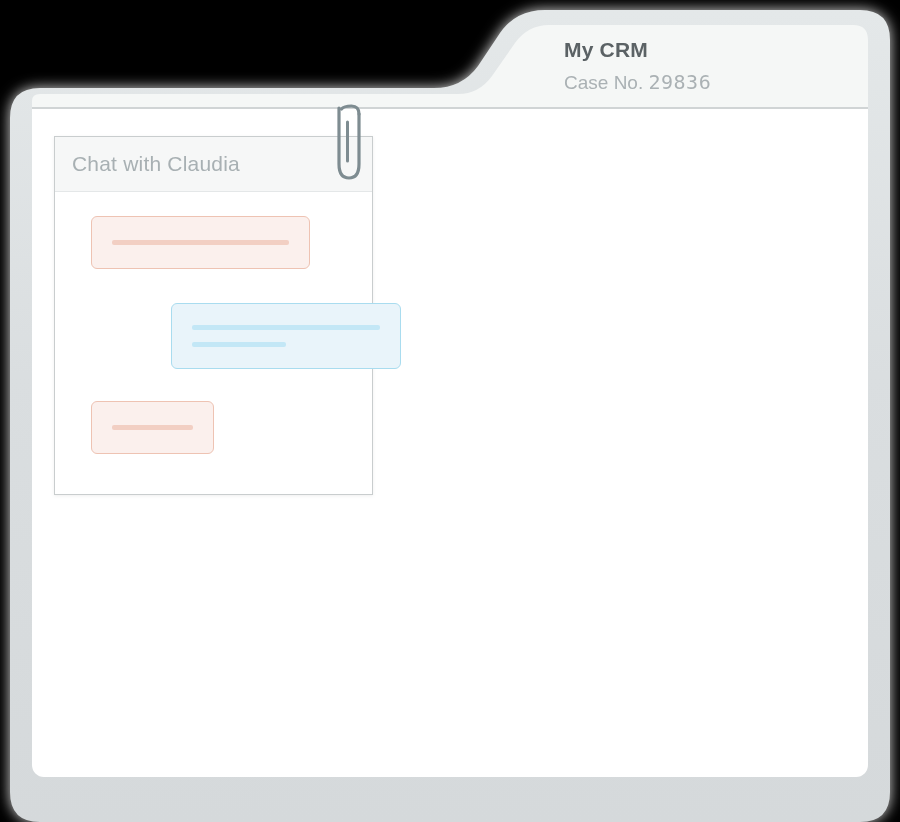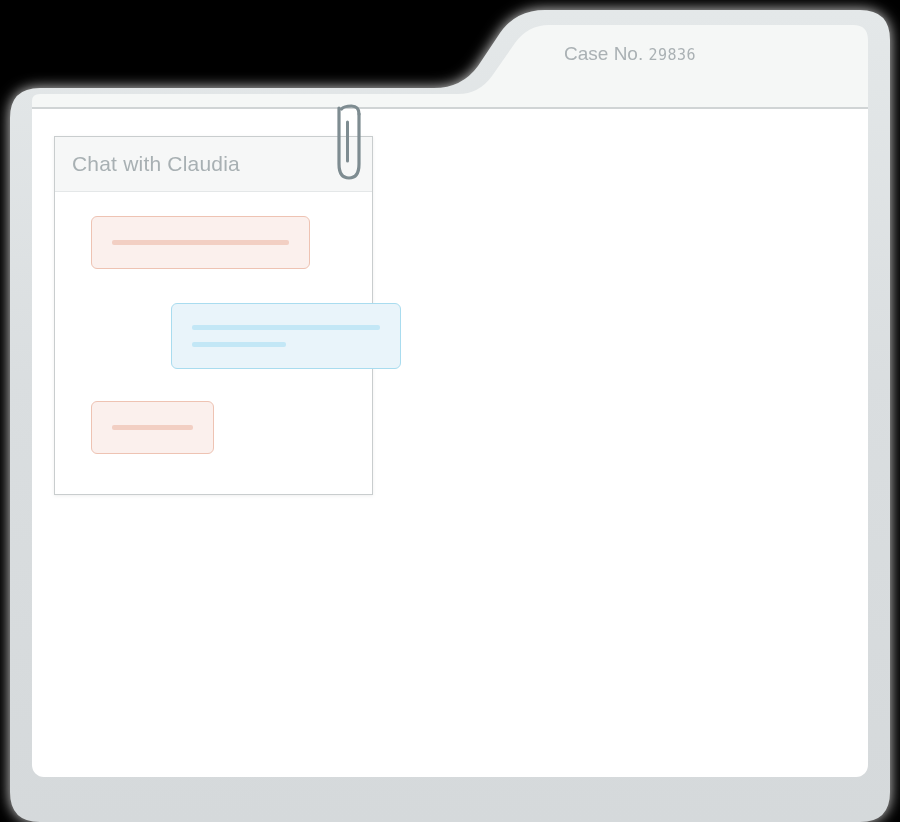--- a/index.html
+++ b/index.html
@@ -49,21 +49,21 @@
     font-size: 19px;
     color: #aab1b4;
     line-height: 28px;
     margin-top: 4px;
     white-space: nowrap;
   }
   .case-label { font-family: Liberation Sans, sans-serif; }
   .case-number {
     font-family: "DejaVu Sans Mono", monospace;
     letter-spacing: 0.5px;
-    font-size: 15px;
+    font-size: 20px;
   }
 
   
   .body-panel {
     position: absolute;
     left: 32px;
     top: 109px;
     width: 836px;
     height: 668px;
     background: #ffffff;
@@ -214,20 +214,21 @@
 
         <div class="bubble incoming" id="bubble-3">
           <div class="line" style="width:100%"></div>
         </div>
 
       </div>
     </div>
   </div>
 
   <div class="tab-text">
+    <div class="app-title">My CRM</div>
     <div class="case-line">
       <span class="case-label">Case No. </span><span class="case-number">29836</span>
     </div>
   </div>
 
   <div class="paperclip">
     <svg width="44" height="82" viewBox="0 0 44 82" xmlns="http://www.w3.org/2000/svg">
 
       <path d="M 9 4 L 9 60 Q 9 74 19 74 Q 29 74 29 60 L 29 10" fill="none" stroke="#7e8c91" stroke-width="3.2" stroke-linecap="round" stroke-linejoin="round"></path>
 

